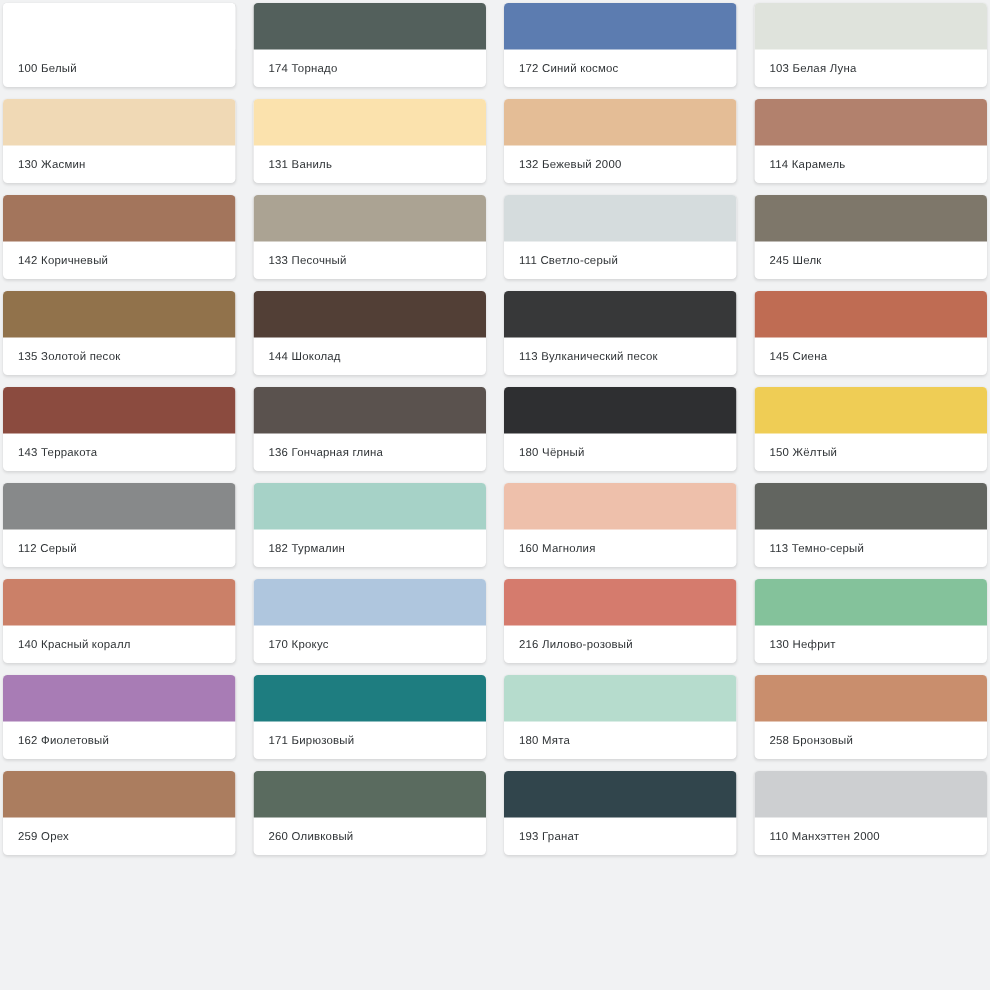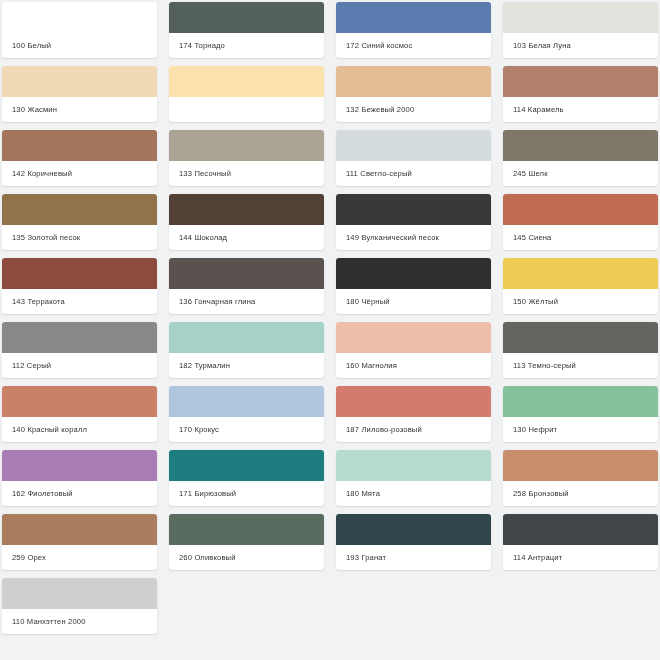--- a/index.html
+++ b/index.html
@@ -78,20 +78,21 @@
     <div class="swatch-card">
       <div class="swatch-color" style="background: rgb(223, 227, 220);"></div>
       <div class="swatch-label">103 Белая Луна</div>
     </div>
     <div class="swatch-card">
       <div class="swatch-color" style="background: rgb(240, 217, 181);"></div>
       <div class="swatch-label">130 Жасмин</div>
     </div>
     <div class="swatch-card">
       <div class="swatch-color" style="background: rgb(251, 226, 173);"></div>
+      <div class="swatch-label">131 Ваниль</div>
     </div>
     <div class="swatch-card">
       <div class="swatch-color" style="background: rgb(228, 189, 150);"></div>
       <div class="swatch-label">132 Бежевый 2000</div>
     </div>
     <div class="swatch-card">
       <div class="swatch-color" style="background: rgb(178, 129, 109);"></div>
       <div class="swatch-label">114 Карамель</div>
     </div>
     <div class="swatch-card">
@@ -113,21 +114,21 @@
     <div class="swatch-card">
       <div class="swatch-color" style="background: rgb(145, 114, 75);"></div>
       <div class="swatch-label">135 Золотой песок</div>
     </div>
     <div class="swatch-card">
       <div class="swatch-color" style="background: rgb(82, 63, 54);"></div>
       <div class="swatch-label">144 Шоколад</div>
     </div>
     <div class="swatch-card">
       <div class="swatch-color" style="background: rgb(55, 56, 57);"></div>
-      <div class="swatch-label">149 Вулканический песок</div>
+      <div class="swatch-label">113 Вулканический песок</div>
     </div>
     <div class="swatch-card">
       <div class="swatch-color" style="background: rgb(191, 108, 83);"></div>
       <div class="swatch-label">145 Сиена</div>
     </div>
     <div class="swatch-card">
       <div class="swatch-color" style="background: rgb(139, 75, 63);"></div>
       <div class="swatch-label">143 Терракота</div>
     </div>
     <div class="swatch-card">
@@ -161,21 +162,21 @@
     <div class="swatch-card">
       <div class="swatch-color" style="background: rgb(203, 128, 104);"></div>
       <div class="swatch-label">140 Красный коралл</div>
     </div>
     <div class="swatch-card">
       <div class="swatch-color" style="background: rgb(175, 198, 222);"></div>
       <div class="swatch-label">170 Крокус</div>
     </div>
     <div class="swatch-card">
       <div class="swatch-color" style="background: rgb(213, 123, 109);"></div>
-      <div class="swatch-label">187 Лилово-розовый</div>
+      <div class="swatch-label">216 Лилово-розовый</div>
     </div>
     <div class="swatch-card">
       <div class="swatch-color" style="background: rgb(132, 194, 155);"></div>
       <div class="swatch-label">130 Нефрит</div>
     </div>
     <div class="swatch-card">
       <div class="swatch-color" style="background: rgb(168, 124, 181);"></div>
       <div class="swatch-label">162 Фиолетовый</div>
     </div>
     <div class="swatch-card">
@@ -196,20 +197,16 @@
     </div>
     <div class="swatch-card">
       <div class="swatch-color" style="background: rgb(90, 107, 95);"></div>
       <div class="swatch-label">260 Оливковый</div>
     </div>
     <div class="swatch-card">
       <div class="swatch-color" style="background: rgb(49, 69, 76);"></div>
       <div class="swatch-label">193 Гранат</div>
     </div>
     <div class="swatch-card">
-      <div class="swatch-color" style="background: rgb(65, 70, 74);"></div>
-      <div class="swatch-label">114 Антрацит</div>
-    </div>
-    <div class="swatch-card">
       <div class="swatch-color" style="background: rgb(205, 207, 209);"></div>
       <div class="swatch-label">110 Манхэттен 2000</div>
     </div>
   </div>
 
 </body></html>

